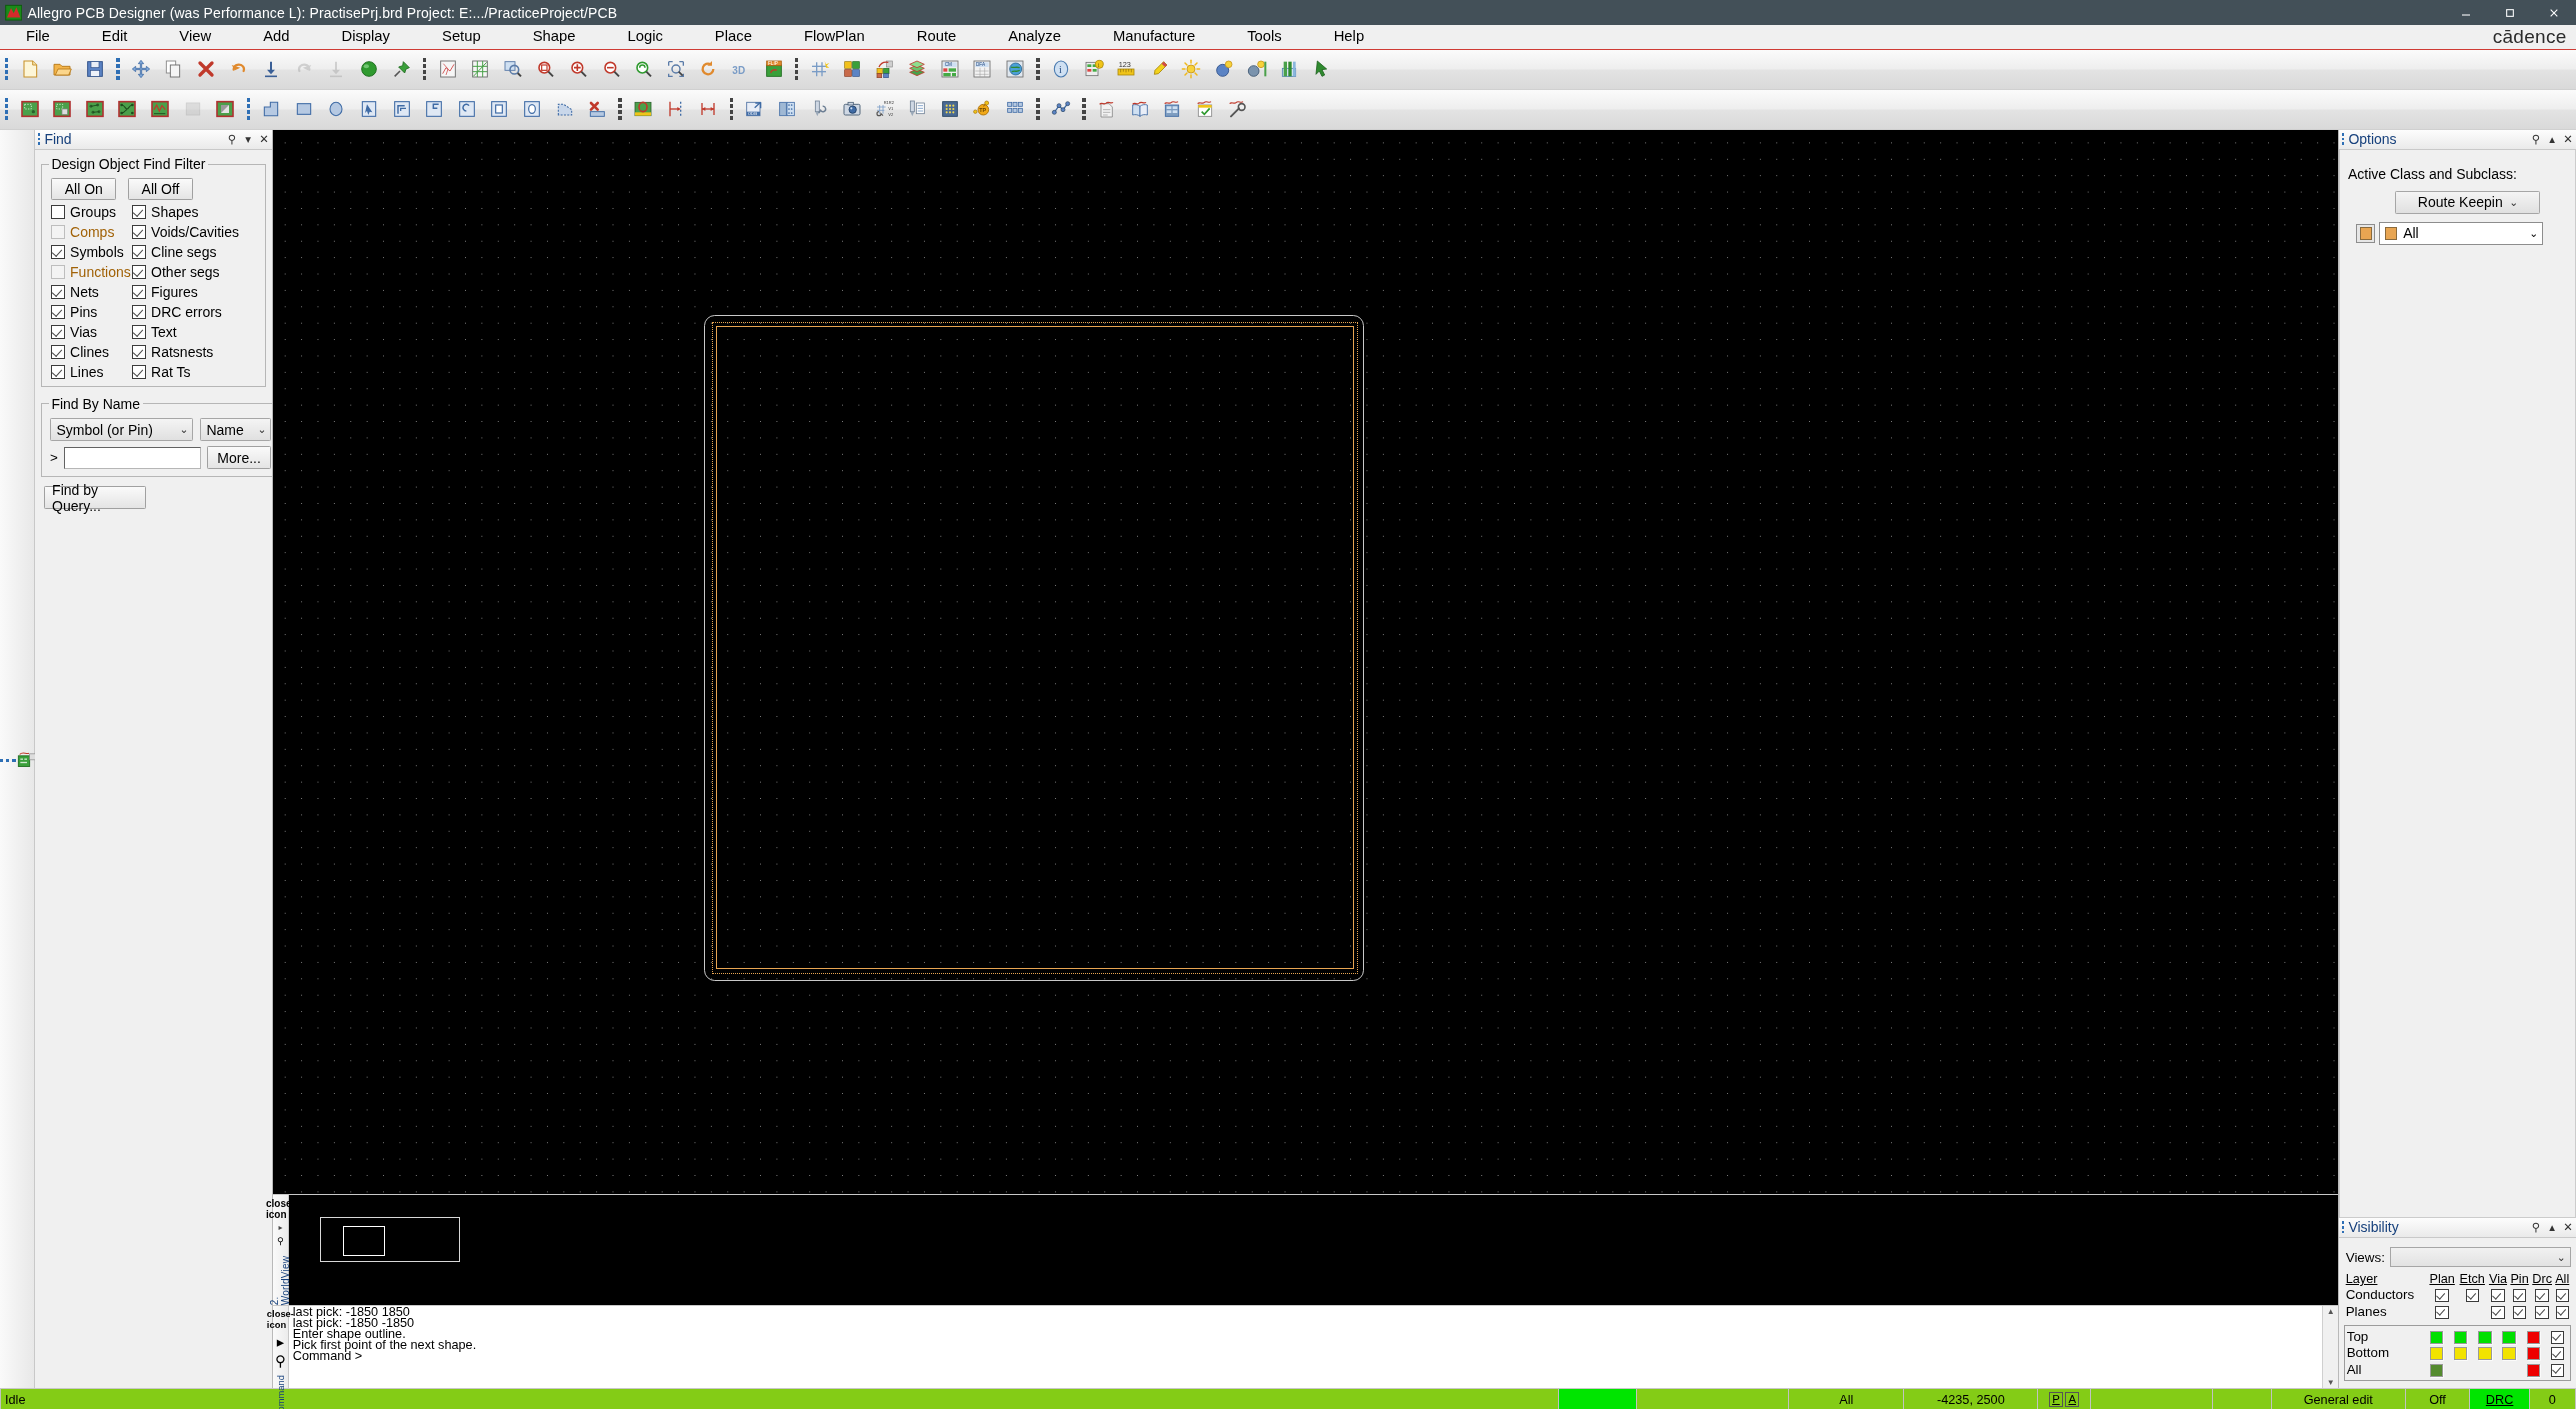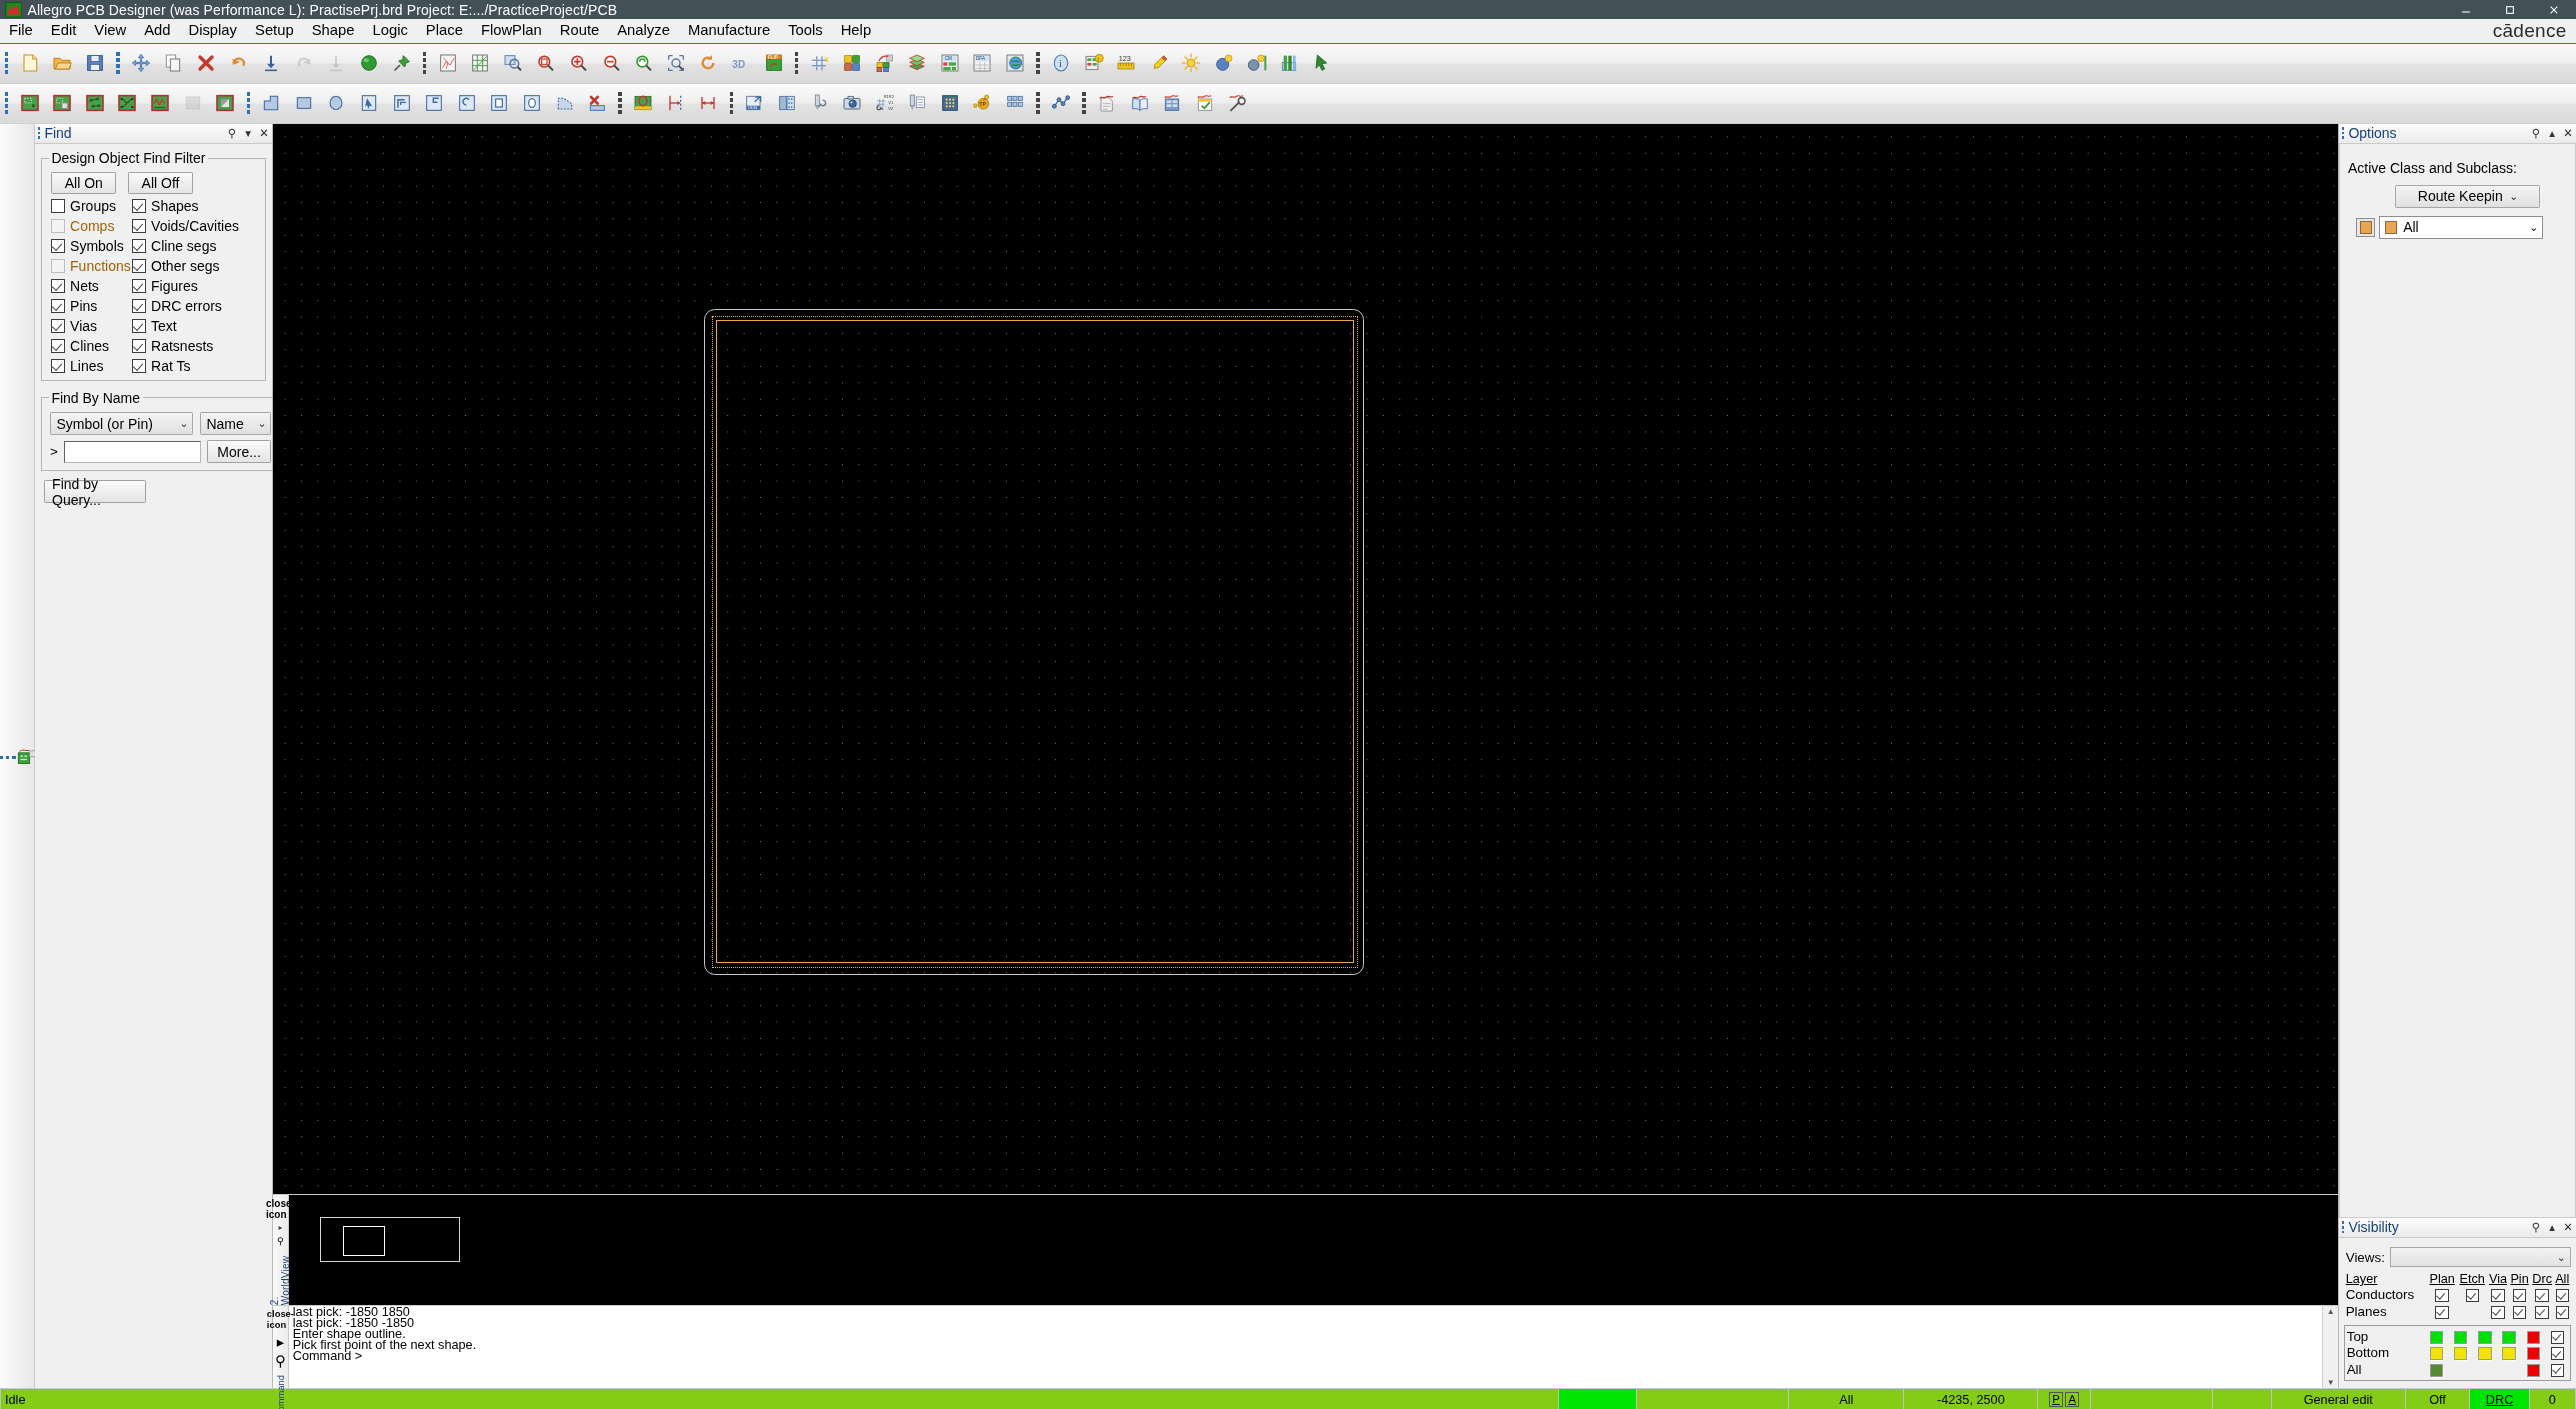--- a/index.html
+++ b/index.html
@@ -6,31 +6,31 @@
   body{
     width:2576px;height:1410px;overflow:hidden;
     font-family:"Liberation Sans",sans-serif;
     font-size:14.8px;color:#000;
     background:#f0f0f0;
     -webkit-font-smoothing:none;
   }
   .app{position:relative;width:2576px;height:1410px;display:flex;flex-direction:column;}
 
   
-  .titlebar{height:19px;background:#435058;display:flex;align-items:center;flex:0 0 auto;}
+  .titlebar{height:25px;background:#435058;display:flex;align-items:center;flex:0 0 auto;}
   .tb-ico{width:17.4px;height:17.4px;margin:0 5.4px 0 4.7px;flex:0 0 auto;position:relative;}
   .tb-ico svg{display:block;}
   .tb-title{color:#ffffff;font-size:14px;white-space:nowrap;letter-spacing:0.1px;}
   .tb-spacer{flex:1 1 auto;}
   .tb-btn{width:44px;height:25px;display:flex;align-items:center;justify-content:center;color:#fff;font-size:14.8px;}
   .tb-gl{display:block;}
 
   
   .menubar{height:23.5px;background:#f0f0f0;border-bottom:1.3px solid #cf3b34;display:flex;align-items:center;flex:0 0 auto;position:relative;}
-  .menu-item{padding:2px 9px;font-size:14.8px;white-space:nowrap;line-height:17.4px;}
+  .menu-item{padding:2px 26px;font-size:14.8px;white-space:nowrap;line-height:17.4px;}
   .cadence{position:absolute;right:9.4px;top:1.3px;color:#2b2b2b;font-size:19px;font-family:Liberation Sans, sans-serif;letter-spacing:0.3px;}
 
   
   .toolbars{background:#f0f0f0;flex:0 0 auto;}
   .trow{height:39px;display:flex;align-items:center;
         background:linear-gradient(to bottom,#fbfbfb 0%,#eeeeee 48%,#e3e3e3 52%,#d9d9d9 100%);
         border-bottom:0.7px solid #d0d0d0;}
   .grip{width:9.4px;height:32px;flex:0 0 auto;display:flex;flex-direction:column;justify-content:center;align-items:center;gap:2.7px;margin:0 2px;}
   .grip i{display:block;width:3.4px;height:3.4px;background:#2e6fb5;}
   .grip.dk i{background:#444;}

